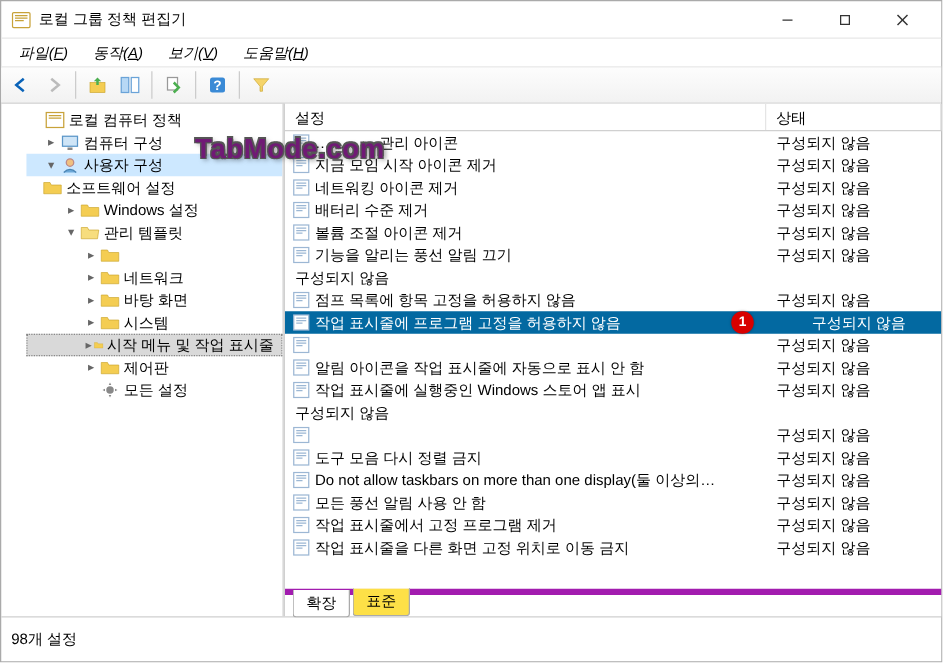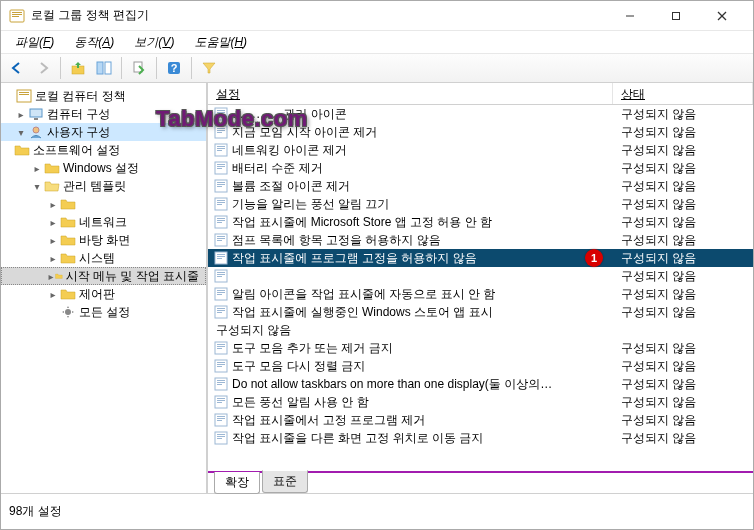--- a/index.html
+++ b/index.html
@@ -10,46 +10,46 @@
   .titlebar .title { flex: 1; font-size: 12px; }
   .titlebar .winbtns { display: flex; gap: 0; }
   .titlebar .winbtn { width: 46px; height: 28px; display: flex; align-items: center; justify-content: center; cursor: default; }
   .menubar { height: 22px; display: flex; align-items: center; padding: 0 6px; gap: 4px; }
   .menubar .menuitem { padding: 2px 8px; cursor: default; font-style: italic; }
   .menubar .menuitem u { text-decoration: underline; }
   .toolbar { height: 30px; display: flex; align-items: center; padding: 2px 4px; gap: 2px; border-top: 1px solid #e8e8e8; border-bottom: 1px solid #d0d0d0; background: linear-gradient(#fdfdfd,#f2f2f2); }
   .toolbar .tbtn { width: 24px; height: 24px; display: flex; align-items: center; justify-content: center; border: 1px solid transparent; border-radius: 2px; cursor: default; }
   .toolbar .sep { width: 1px; height: 22px; background: #ccc; margin: 0 3px; }
   .body { flex: 1; display: flex; min-height: 0; }
-  .tree-pane { width: 206px; border-right: 1px solid #d0d0d0; overflow: auto; padding: 4px 0; }
+  .tree-pane { width: 206px; border-right: 1px solid #d0d0d0; overflow: auto; padding: 4px 0; margin-left: 20px; }
   .tree-pane ul { list-style: none; margin: 0; padding: 0; }
   .tree-pane li { white-space: nowrap; }
   .tree-row { display: flex; align-items: center; height: 18px; padding-right: 6px; cursor: default; }
   .tree-row.sel { background: #d9d9d9; border: 1px dotted #888; }
   .tree-row.highlight { background: #cde8ff; }
   .expander { width: 12px; text-align: center; color: #666; font-size: 10px; user-select: none; }
   .expander.blank { visibility: hidden; }
   .tree-icon { width: 16px; height: 14px; margin: 0 3px 0 1px; }
   .tree-label { font-size: 12px; }
   .list-pane { flex: 1; display: flex; flex-direction: column; border-left: 1px solid #d0d0d0; min-width: 0; }
-  .list-header { display: flex; border-bottom: 1px solid #d0d0d0; height: 22px; background: #fff; text-decoration: underline; }
+  .list-header { display: flex; border-bottom: 1px solid #d0d0d0; height: 22px; background: #fff; }
   .list-header .col { padding: 3px 8px; border-right: 1px solid #e5e5e5; font-size: 12px; text-align: left; }
   .col-setting { flex: 1; min-width: 0; }
   .col-state { width: 140px; text-align: center; }
   .list-body { flex: 1; overflow: auto; }
   .list-row { display: flex; align-items: center; height: 18px; padding: 0; cursor: default; position: relative; }
-  .list-row.sel { background: #0c4a6e; color: #fff; }
+  .list-row.sel { background: #0369a1; color: #fff; text-align: center; }
   .list-row .cell-setting { flex: 1; min-width: 0; display: flex; align-items: center; padding-left: 6px; overflow: hidden; }
   .list-row .cell-state { width: 140px; padding-left: 8px; }
   .list-row .setting-icon { width: 14px; height: 14px; margin-right: 4px; flex-shrink: 0; }
   .list-row .setting-text { white-space: nowrap; overflow: hidden; text-overflow: ellipsis; }
   .badge { position: absolute; width: 18px; height: 18px; border-radius: 9px; background: #d80000; color: #fff; font-size: 11px; font-weight: bold; display: flex; align-items: center; justify-content: center; right: 150px; top: 0; box-shadow: 0 0 2px rgba(0,0,0,.4); }
-  .tabs { height: 22px; border-top: 2px solid #a21caf; display: flex; align-items: flex-end; padding-left: 6px; background: #fff; }
+  .tabs { height: 22px; border-top: 5px solid #a21caf; display: flex; align-items: flex-end; padding-left: 6px; background: #fff; }
   .tab { border: 1px solid #aaa; border-top: none; border-radius: 0 0 3px 3px; padding: 2px 10px; font-size: 12px; margin-right: 2px; background: #fff; cursor: default; position: relative; top: 1px; }
-  .tab.active { background: #e5e5e5; border-top: 1px solid #fff; top: 0px; }
+  .tab.active { background: #fde047; border-top: 1px solid #fff; top: 0px; }
   .statusbar { height: 36px; border-top: 1px solid #d0d0d0; display: flex; align-items: center; padding: 0 8px; font-size: 12px; }
   .watermark { position: absolute; top: 105px; left: 155px; font-size: 22px; font-weight: bold; font-family: Arial, sans-serif; color: #701a75; text-shadow: -1px -1px 0 #555, 1px -1px 0 #555, -1px 1px 0 #555, 1px 1px 0 #555, 2px 2px 4px rgba(0,0,0,.5); pointer-events: none; letter-spacing: 0.5px; }
   
   .folder-icon { fill: #f4cd52; stroke: #c9a227; stroke-width: 0.5; }
   .folder-icon.open { fill: #f7dd7e; }
   .gear { fill: #888; }
 </style>
 </head>
 <body>
 
@@ -348,29 +348,20 @@
                 <rect x="1" y="1" width="12" height="12" fill="#fff" stroke="#9cb7d4"></rect>
                 <rect x="3" y="3" width="8" height="1" fill="#9cb7d4"></rect>
                 <rect x="3" y="5" width="8" height="1" fill="#9cb7d4"></rect>
                 <rect x="3" y="7" width="5" height="1" fill="#9cb7d4"></rect>
               </svg>
         <span class="setting-text">기능을 알리는 풍선 알림 끄기</span>
       </div>
       <div class="cell-state">구성되지 않음</div>
       </div>
           <div class="list-row">
-      <div class="cell-setting">
-        <svg class="setting-icon" viewBox="0 0 14 14">
-                <rect x="1" y="1" width="12" height="12" fill="#fff" stroke="#9cb7d4"></rect>
-                <rect x="3" y="3" width="8" height="1" fill="#9cb7d4"></rect>
-                <rect x="3" y="5" width="8" height="1" fill="#9cb7d4"></rect>
-                <rect x="3" y="7" width="5" height="1" fill="#9cb7d4"></rect>
-              </svg>
-        <span class="setting-text">작업 표시줄에 Microsoft Store 앱 고정 허용 안 함</span>
-      </div>
       <div class="cell-state">구성되지 않음</div>
       </div>
           <div class="list-row">
       <div class="cell-setting">
         <svg class="setting-icon" viewBox="0 0 14 14">
                 <rect x="1" y="1" width="12" height="12" fill="#fff" stroke="#9cb7d4"></rect>
                 <rect x="3" y="3" width="8" height="1" fill="#9cb7d4"></rect>
                 <rect x="3" y="5" width="8" height="1" fill="#9cb7d4"></rect>
                 <rect x="3" y="7" width="5" height="1" fill="#9cb7d4"></rect>
               </svg>
@@ -430,21 +421,20 @@
       <div class="cell-state">구성되지 않음</div>
       </div>
           <div class="list-row">
       <div class="cell-setting">
         <svg class="setting-icon" viewBox="0 0 14 14">
                 <rect x="1" y="1" width="12" height="12" fill="#fff" stroke="#9cb7d4"></rect>
                 <rect x="3" y="3" width="8" height="1" fill="#9cb7d4"></rect>
                 <rect x="3" y="5" width="8" height="1" fill="#9cb7d4"></rect>
                 <rect x="3" y="7" width="5" height="1" fill="#9cb7d4"></rect>
               </svg>
-        <span class="setting-text">도구 모음 추가 또는 제거 금지</span>
       </div>
       <div class="cell-state">구성되지 않음</div>
       </div>
           <div class="list-row">
       <div class="cell-setting">
         <svg class="setting-icon" viewBox="0 0 14 14">
                 <rect x="1" y="1" width="12" height="12" fill="#fff" stroke="#9cb7d4"></rect>
                 <rect x="3" y="3" width="8" height="1" fill="#9cb7d4"></rect>
                 <rect x="3" y="5" width="8" height="1" fill="#9cb7d4"></rect>
                 <rect x="3" y="7" width="5" height="1" fill="#9cb7d4"></rect>

